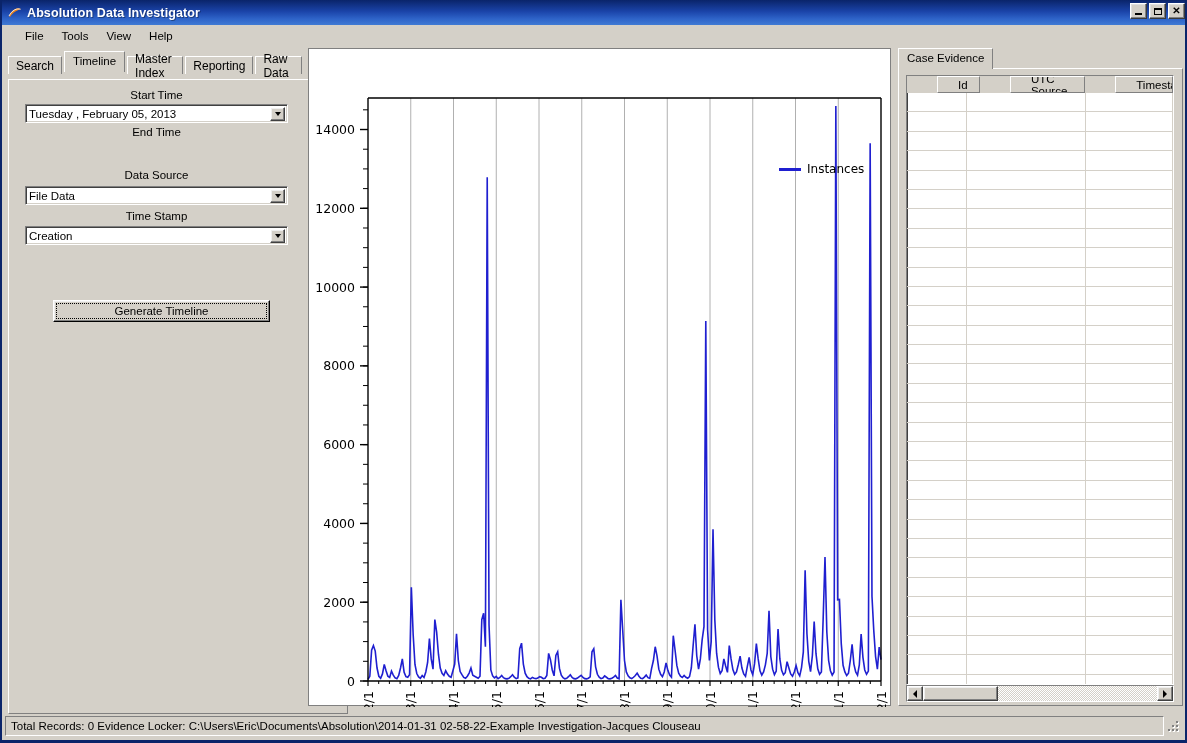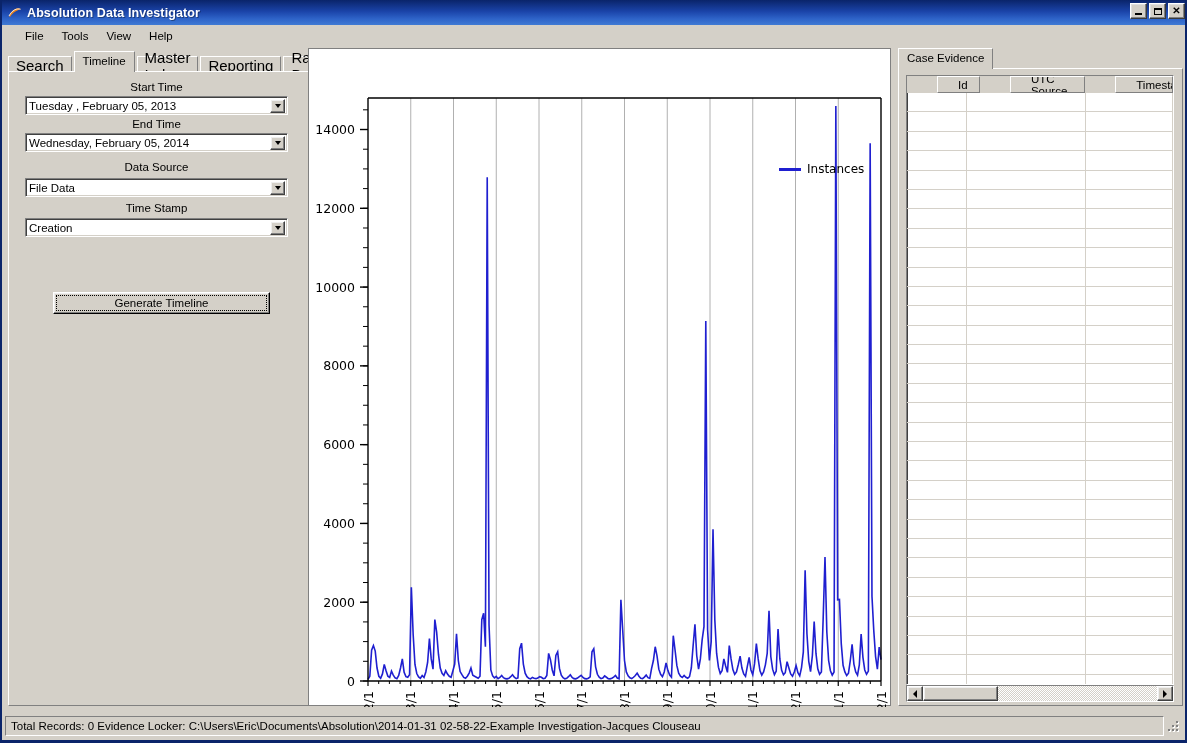--- a/index.html
+++ b/index.html
@@ -105,39 +105,39 @@
   }
   .tab {
     height: 18px;
     padding: 0 7px;
     background: #d4d0c8;
     border: 1px solid;
     border-color: #ffffff #808080 #d4d0c8 #ffffff;
     border-bottom: none;
     display: flex;
     align-items: center;
-    font-size: 15px;
+    font-size: 12px;
     box-sizing: border-box;
     margin-right: 2px;
     cursor: default;
     position: relative;
     top: 2px;
   }
   .tab.active {
     height: 21px;
     top: 0;
     padding: 0 8px 2px 8px;
     z-index: 3;
     font-size: 11.5px;
     border-color: #ffffff #808080 #d4d0c8 #ffffff;
     background: #d4d0c8;
   }
   .tabbody {
     position: absolute;
-    left: 0; top: 20px;
+    left: 0; top: 28px;
     width: 340px; height: 635px;
     background: #d4d0c8;
     border: 1px solid;
     border-color: #ffffff #808080 #808080 #ffffff;
     box-sizing: border-box;
     padding-left: 20px;
   }
   .grouplabel {
     text-align: center;
     font-size: 11.5px;
@@ -416,26 +416,20 @@
       </div>
       <div class="combo" style="position:absolute;left:16px;top:24px;width:263px;">
         <span>Tuesday  ,  February  05, 2013</span>
         <span class="arrowbox">
             <i class="caret-down"></i>
           </span>
       </div>
 
       <div style="position:absolute;left:16px;top:45px;width:263px;">
         <div class="grouplabel">End Time</div>
-      </div>
-      <div class="combo" style="position:absolute;left:16px;top:61px;width:263px;">
-        <span>Wednesday,  February  05, 2014</span>
-        <span class="arrowbox">
-            <i class="caret-down"></i>
-          </span>
       </div>
 
       <div style="position:absolute;left:16px;top:88px;width:263px;">
         <div class="grouplabel">Data Source</div>
       </div>
       <div class="combo" style="position:absolute;left:16px;top:106px;width:263px;">
         <span>File Data</span>
         <span class="arrowbox">
             <i class="caret-down"></i>
           </span>

